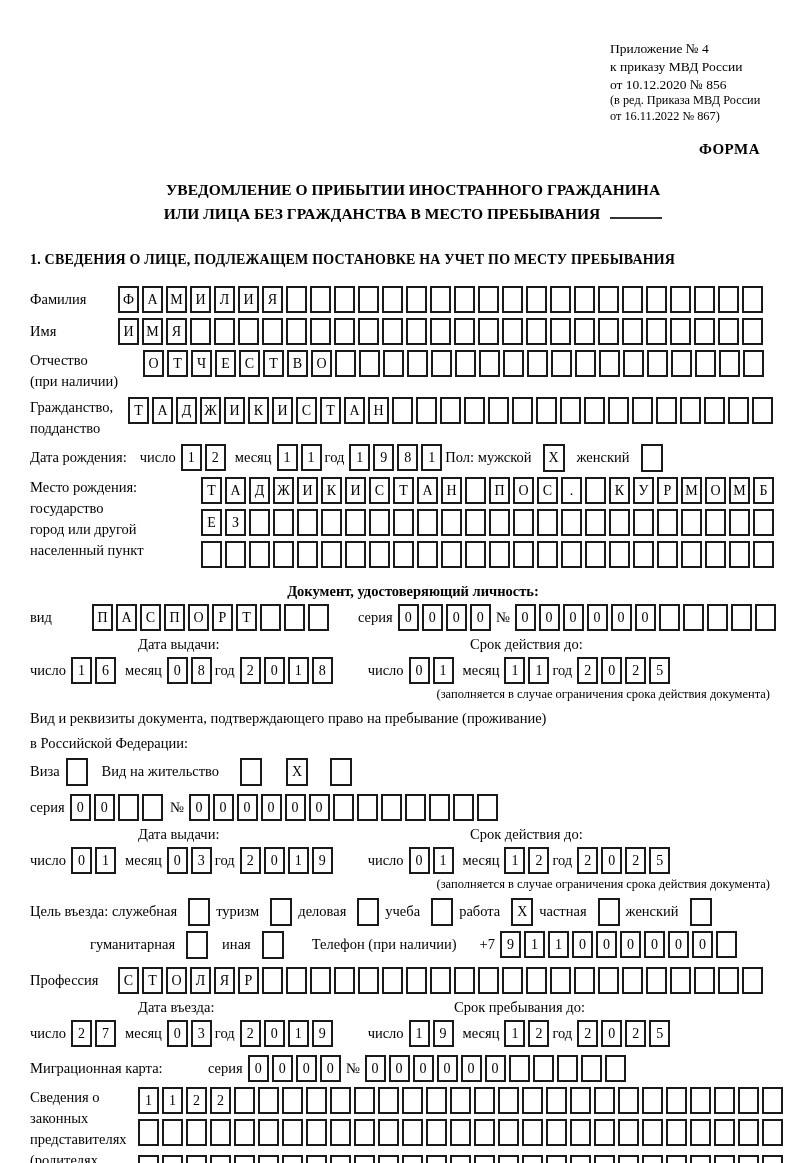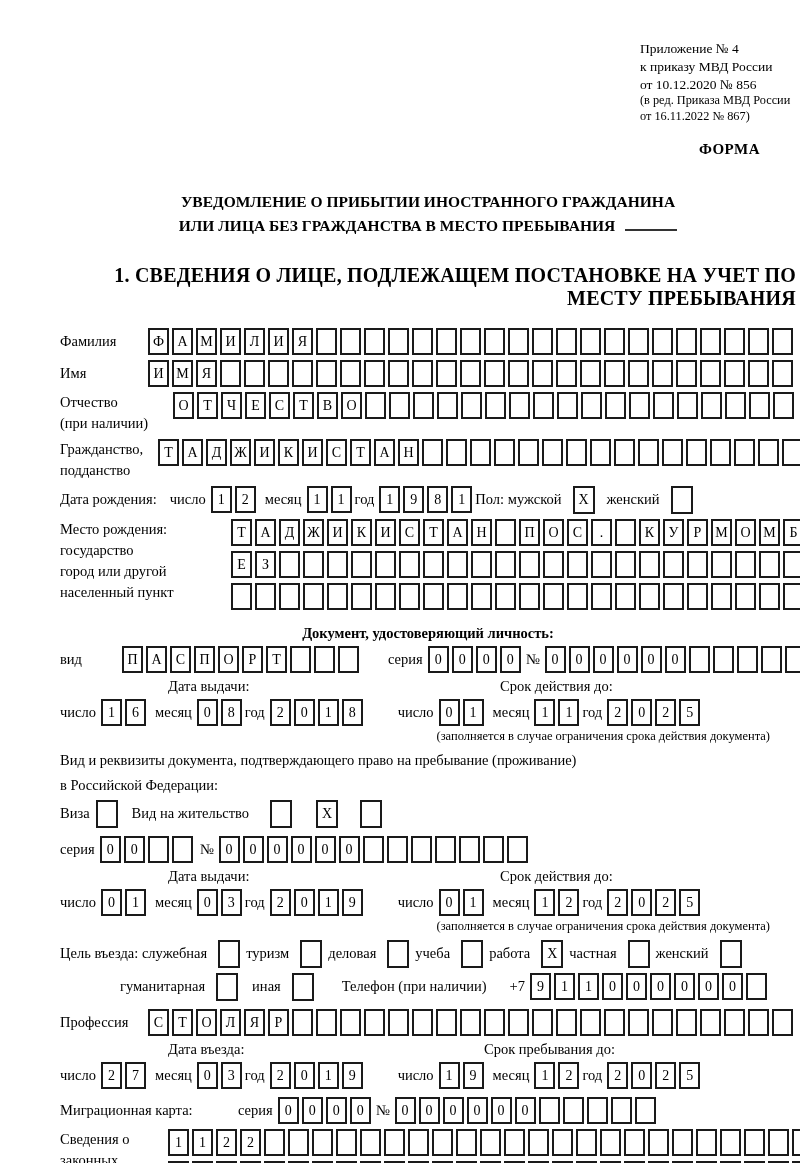--- a/index.html
+++ b/index.html
@@ -1,28 +1,28 @@
 <!DOCTYPE html>
 <html><head>
 <meta charset="utf-8">
 <style>
   html,body{margin:0;padding:0;background:#fff;}
   .page{
     width:800px;height:1163px;margin:0 auto;background:#fff;color:#000;
     font-family:"Liberation Serif","DejaVu Serif",serif;font-size:14.5px;
-    box-sizing:border-box;padding:40px 4px 10px 60px;overflow:hidden;position:relative;
+    box-sizing:border-box;padding:40px 4px 10px 30px;overflow:hidden;position:relative;
   }
   
   .hdr{margin-left:580px;line-height:1.32;font-size:13.5px;}
   .hdr .sub{font-size:12.3px;line-height:1.3;}
   .forma{text-align:right;padding-right:36px;font-weight:bold;font-size:15px;margin-top:16px;letter-spacing:.5px;}
   
-  .title{text-align:center;font-weight:bold;font-size:15.5px;margin-top:32px;line-height:1.55;}
+  .title{text-align:center;font-weight:bold;font-size:15.5px;margin-top:20px;line-height:1.55;}
   .tu{display:inline-block;width:52px;border-bottom:2px solid #333;margin-left:10px;height:13px;}
-  .sect{font-weight:bold;font-size:20px;margin-top:26px;margin-bottom:18px;letter-spacing:.2px;text-align:right;}
+  .sect{font-weight:bold;font-size:14px;margin-top:26px;margin-bottom:18px;letter-spacing:.2px;}
   
   .row{display:flex;align-items:flex-start;margin-bottom:5px;flex-wrap:nowrap;}
   .lbl{flex:none;line-height:26px;white-space:pre-line;}
   .lbl.multi{line-height:21px;}
   .txt{flex:none;line-height:26px;margin-right:5px;}
   .sp{flex:none;display:inline-block;height:1px;}
   .cells{display:inline-flex;flex:none;}
   .box{
     display:inline-flex;flex:none;width:17px;height:23px;border:2px solid #1a1a1a;
     margin-right:3px;align-items:center;justify-content:center;font-size:14px;background:#fff;

